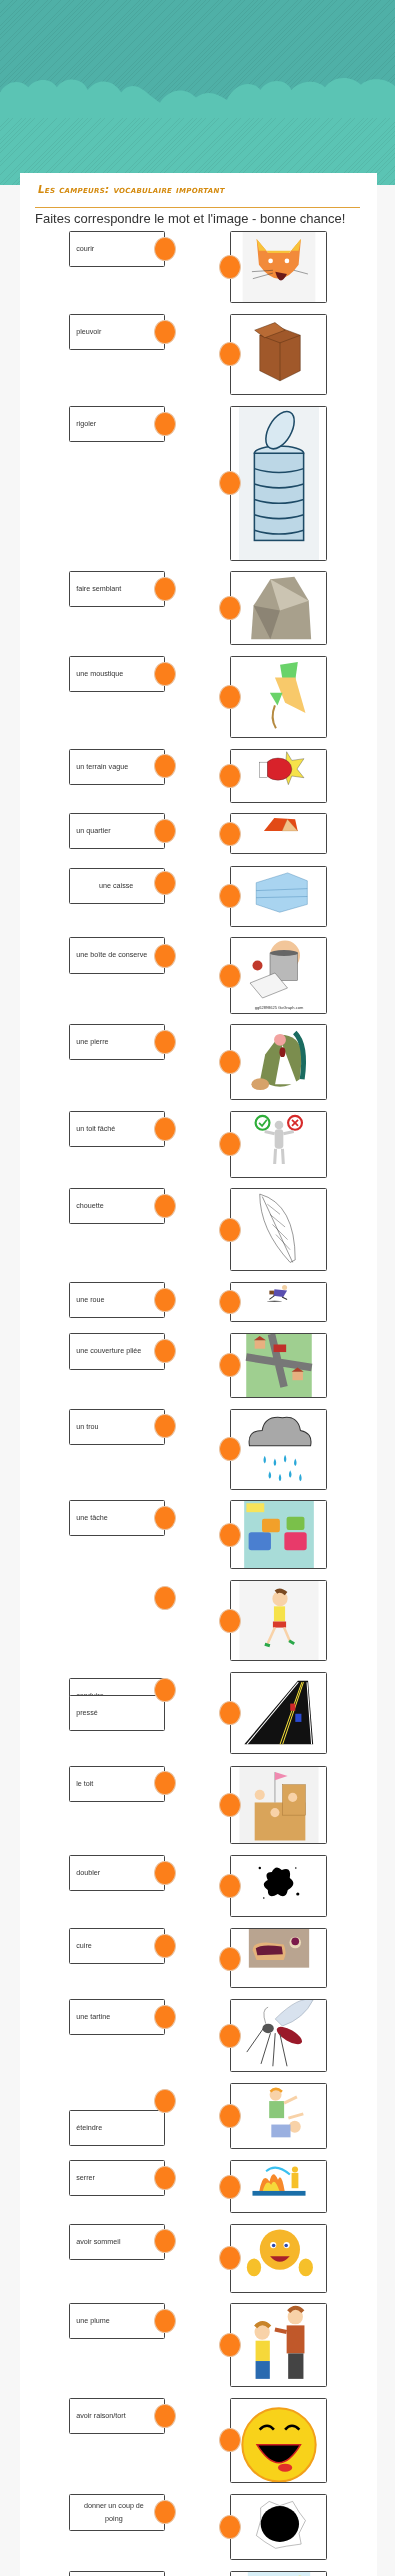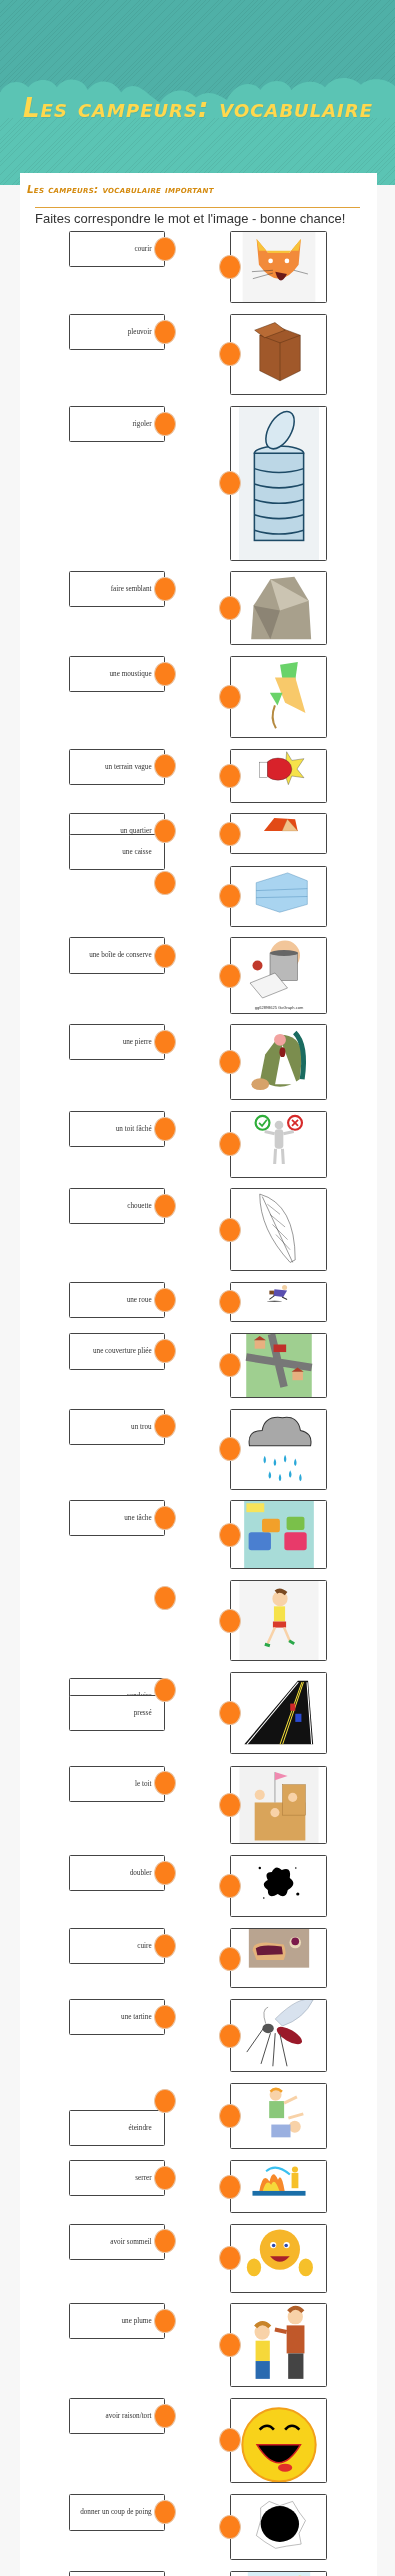--- a/index.html
+++ b/index.html
@@ -25,36 +25,36 @@
     font-family: "DejaVu Sans", sans-serif; font-weight: bold; font-style: italic;
     font-variant: small-caps; letter-spacing: 1px;
     font-size: 26px; line-height: 31px; color: #ffd84d;
     text-shadow: 0.5px 0.5px 0 rgba(0,0,0,0.08);
   }
   .card {
     position: absolute; left: 19.6px; top: 173px; width: 357px; height: 2660px;
     background: #ffffff;
   }
   .section-title {
-    position: absolute; left: 27px; top: 183px; width: 325px;
+    position: absolute; left: 38px; top: 183px; width: 325px;
     font-family: "DejaVu Sans", sans-serif; font-weight: bold; font-style: italic;
     font-variant: small-caps; font-size: 10.3px; color: #d48a0e; letter-spacing: 0.3px;
   }
   .section-rule {
     position: absolute; left: 35px; top: 207px; width: 325px; height: 0.5px; background: #e0a23a;
   }
   .instructions {
     position: absolute; left: 35px; top: 211px; font-size: 13px; color: #333; 
   }
   .word-box {
     position: absolute; left: 69px; width: 96px; height: 36px;
     border: 0.5px solid #444; border-radius: 1.5px; box-sizing: border-box;
-    background: #fff; display: flex; align-items: center; justify-content: flex-end;
+    background: #fff; display: flex; align-items: center; justify-content: flex-start;
     text-align: center; font-size: 7.2px; color: #333; line-height: 12.4px;
-    padding: 0 12.4px 0 6.2px; cursor: pointer; font-family: Liberation Serif, serif;
+    padding: 0 12.4px 0 6.2px; cursor: pointer;
   }
   .word-box.two { height: 37px; }
   .img-box {
     position: absolute; left: 230px; width: 97px;
     border: 0.5px solid #444; border-radius: 1.5px; box-sizing: border-box;
     background: #fff; overflow: hidden; cursor: pointer;
   }
   .img-box svg { position: absolute; left: 8.2px; top: 0; width: 80px; height: 100%; }
   .dot {
     position: absolute; width: 21.6px; height: 24px; border-radius: 50%;
@@ -63,21 +63,20 @@
   }
 </style>
 </head>
 <body>
 
 <div class="header">
   <div class="sky"></div>
   <svg class="clouds" viewBox="0 0 768 90" preserveAspectRatio="none">
     <path d="M0,40 C15,15 40,15 55,30 C70,10 100,12 110,30 C125,8 160,10 170,35 C190,10 220,15 235,40 C250,20 270,25 290,45 L310,60 C330,30 360,30 380,50 C400,35 420,40 440,55 C455,20 490,15 505,35 C520,12 555,12 565,35 C585,15 615,15 630,30 C645,8 680,5 700,25 C715,10 750,10 768,30 L768,90 L0,90 Z" fill="#5bc4b4"></path>
   </svg>
-  <div class="title">Les campeurs: vocabulaire</div>
 </div>
 
 <div class="card"></div>
 <div class="section-title">Les campeurs: vocabulaire important</div>
 <div class="section-rule"></div>
 <div class="instructions">Faites correspondre le mot et l'image - bonne chance!</div>
 
 <div id="rows">
     <div class="word-box" style="top: 231px;">
       <span>courir</span>
@@ -169,21 +168,21 @@
       <span>un quartier</span>
     </div>
     <div class="dot" style="left: 165px; top: 831px;"></div>
     <div class="img-box" style="top: 813px; height: 41px;">
       <svg viewBox="0 0 156 150" preserveAspectRatio="xMidYMid meet">
         <path d="M20 65 L60 15 L140 20 L150 65 Z" fill="#e24a16"></path>
         <path d="M110 20 L150 65 L90 65 Z" fill="#f0c28a" stroke="#b07a3a"></path>
       </svg>
     </div>
     <div class="dot" style="left: 230px; top: 834px;"></div>
-    <div class="word-box" style="top: 834px; padding-left: 29px;">
+    <div class="word-box" style="top: 868px; padding-left: 29px;">
       <span>une caisse</span>
     </div>
     <div class="dot" style="left: 165px; top: 883px;"></div>
     <div class="img-box" style="top: 866px; height: 61px;">
       <svg viewBox="0 0 156 150" preserveAspectRatio="xMidYMid meet">
         <path d="M20 40 L100 15 L150 35 L150 95 L80 115 L20 95 Z" fill="#a9d4f0" stroke="#3a7fb0"></path>
         <path d="M20 60 L150 55 M20 78 L150 75" stroke="#3a7fb0" fill="none"></path>
       </svg>
     </div>
     <div class="dot" style="left: 230px; top: 896px;"></div>

